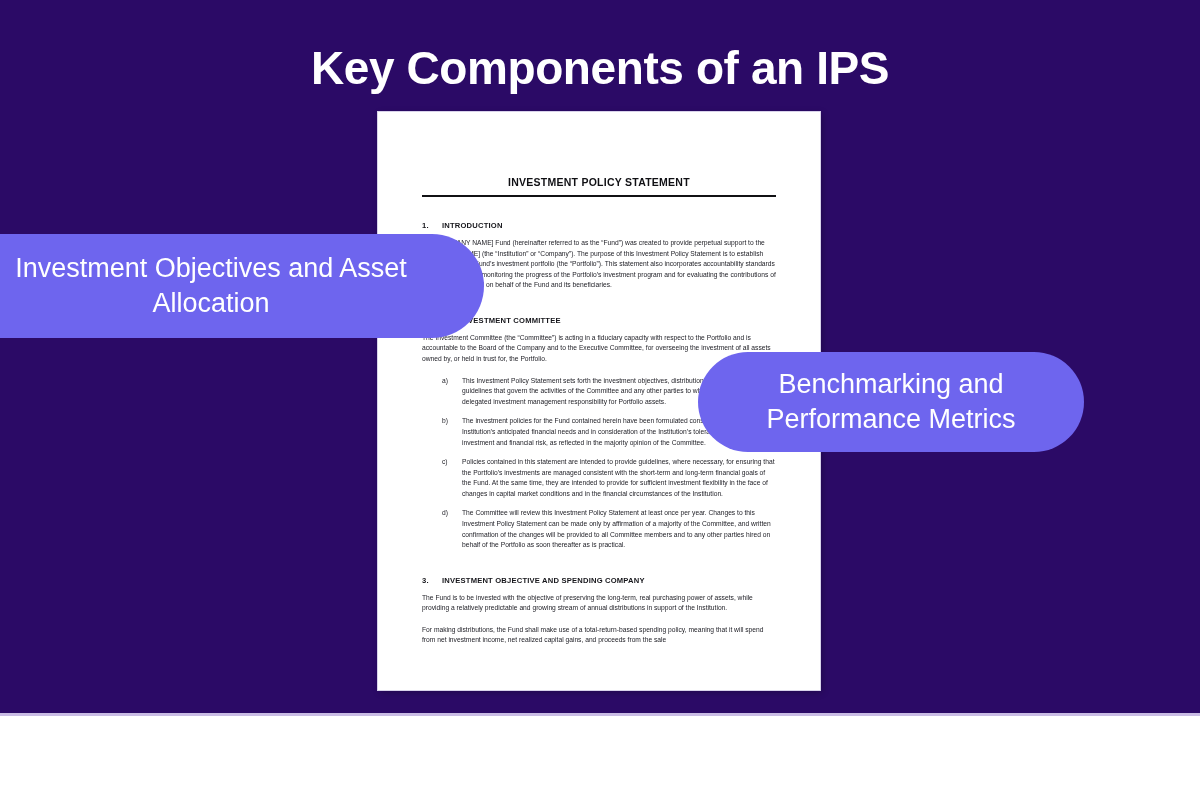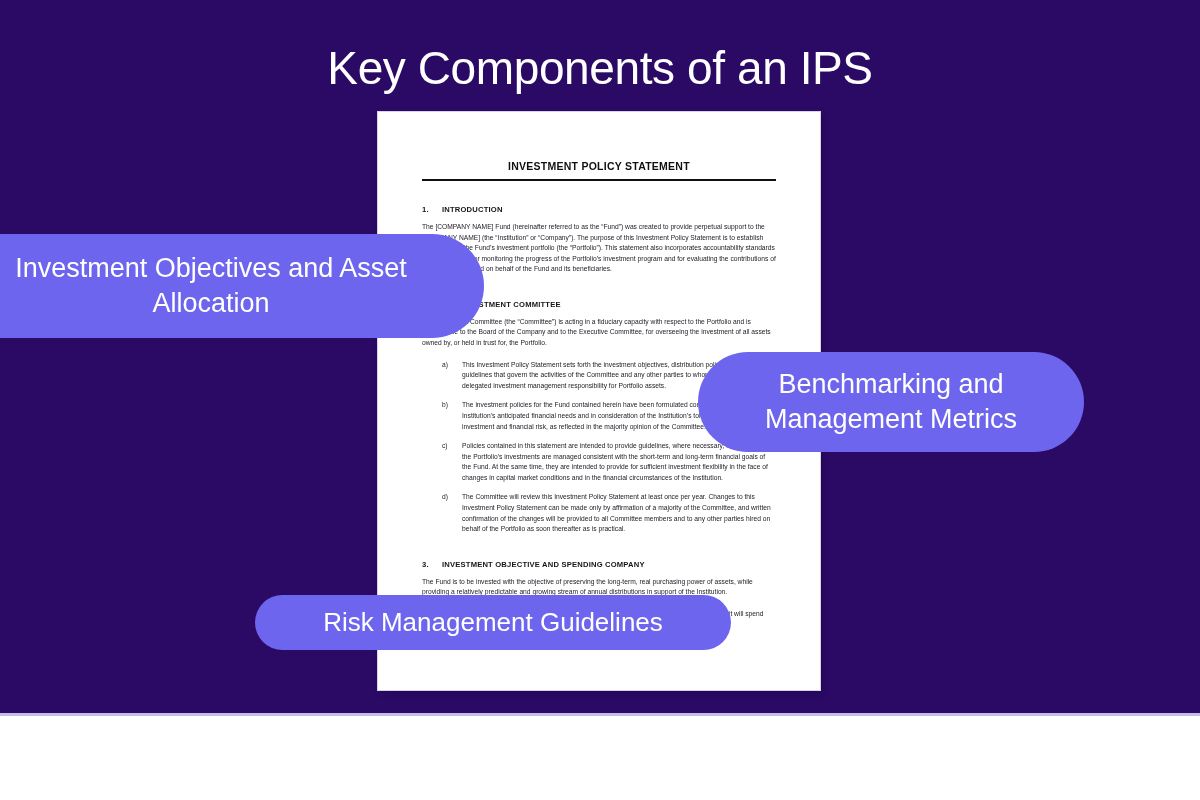--- a/index.html
+++ b/index.html
@@ -39,35 +39,35 @@
   }
 
   
   .slide-title {
     position: absolute;
     left: 0; top: 42px;
     width: 1200px;
     text-align: center;
     color: #ffffff;
     font-size: 46px;
-    font-weight: normal;
+    font-weight: bold;
     letter-spacing: -0.4px;
     line-height: 1.15;
   }
 
   
   .doc-sheet {
     position: absolute;
     left: 378px; top: 112px;
     width: 442px;
     height: 578px;
     background: #ffffff;
     box-shadow: 0 0 0 1px #d8d2ea, 2px 2px 7px rgba(0,0,0,0.28);
     overflow: hidden;
-    padding: 48px 44px 0 44px;
+    padding: 64px 44px 0 44px;
   }
 
   .doc-title {
     text-align: center;
     font-size: 10.5px;
     font-weight: bold;
     color: #101014;
     letter-spacing: 0.25px;
     margin-bottom: 7px;
   }
@@ -207,25 +207,22 @@
     </div>
     <p class="doc-para">The Fund is to be invested with the objective of preserving the long-term, real purchasing power of assets, while providing a relatively predictable and growing stream of annual distributions in support of the Institution.</p>
     <p class="doc-para">For making distributions, the Fund shall make use of a total-return-based spending policy, meaning that it will spend from net investment income, net realized capital gains, and proceeds from the sale</p>
   </div>
 
   <div class="pill" id="pill-objectives">
     <span>Investment Objectives and Asset Allocation</span>
   </div>
 
   <div class="pill" id="pill-benchmarking">
-    <span>Benchmarking and Management Metrics</span>
-  </div>
-
-  <div class="pill" id="pill-risk">
-    <span>Risk Management Guidelines</span>
-  </div>
+    <span>Benchmarking and Performance Metrics</span>
+  </div>
+
 
   <div class="footer">
     
     
   </div>
 
 </div>
 
 </body></html>

